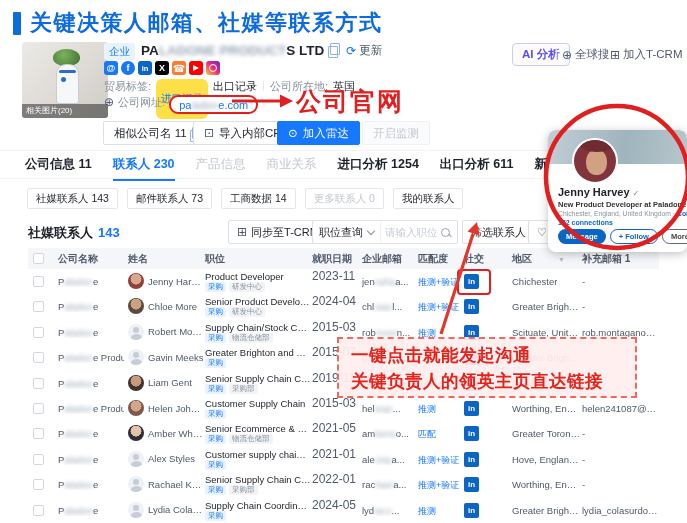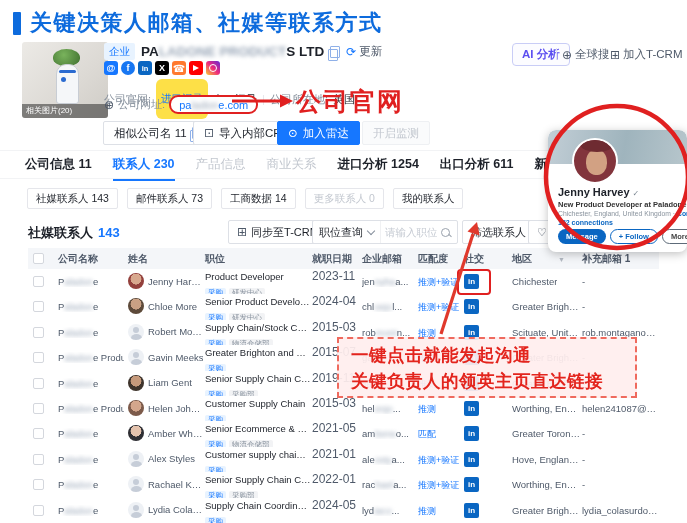--- a/index.html
+++ b/index.html
@@ -14,21 +14,21 @@
   .company-photo{left:22px;top:42px;width:86px;height:76px;border-radius:3px;overflow:hidden;
       background:linear-gradient(135deg,#eceae6 0%,#dcd9d4 60%,#cfccc6 100%)}
   .r2-plant{position:absolute;left:31px;top:7px;width:27px;height:17px;border-radius:50% 50% 45% 45%;
       background:radial-gradient(circle at 40% 35%,#79b35c,#3f702f)}
   .r2-body{position:absolute;left:34px;top:22px;width:21px;height:38px;background:#f5f7f9;
       border:1px solid #c8cdd4;border-radius:10px 10px 3px 3px}
   .r2-body::before{content:"";position:absolute;left:2px;top:5px;right:2px;height:3px;background:#2b6bd0;border-radius:2px}
   .r2-body::after{content:"";position:absolute;left:4px;top:12px;width:5px;height:5px;background:#2b6bd0;border-radius:50%}
   .photo-caption{position:absolute;left:0;right:0;bottom:0;height:14px;background:rgba(45,45,45,.55);
       color:#fff;font-size:8px;line-height:14px;padding-left:4px}
-  .hline{display:flex;align-items:center}
+  .hline{display:flex;align-items:flex-start}
   .line1{left:104px;top:43px;gap:6px}
   .badge-ent{background:#e8f3ff;color:#1677ff;font-size:10.5px;padding:1.5px 5px;border-radius:2px}
   .company-name{font-size:13.5px;font-weight:bold;color:#1d2129;white-space:nowrap}
   .ic-copy{width:8px;height:10px;border:1px solid #8fb0e8;border-radius:1px;position:relative;display:inline-block;background:#fff}
   .ic-copy::before{content:"";position:absolute;left:-3px;top:2px;width:8px;height:10px;border:1px solid #8fb0e8;border-radius:1px}
   .refresh{color:#4e5969;font-size:11.5px;display:flex;align-items:center;gap:3px}
   .ic-refresh{color:#1677ff;font-size:12px;line-height:12px}
   .line2{left:104px;top:61px;gap:3px}
   .sic{width:14px;height:14px;border-radius:3px;color:#fff;font-size:9px;font-weight:bold;
       display:flex;align-items:center;justify-content:center}
@@ -105,21 +105,21 @@
   .av-ph{background:#eef1f5}
   .av-ph::before{content:"";position:absolute;left:5px;top:3px;width:6px;height:6px;border-radius:50%;background:#c6cdd8}
   .av-ph::after{content:"";position:absolute;left:2.5px;top:10px;width:11px;height:8px;border-radius:50% 50% 0 0;background:#c6cdd8}
   .av-p1{background:radial-gradient(circle at 50% 38%,#d8a88e 0 42%,#93403c 44%)}
   .av-p2{background:radial-gradient(circle at 50% 38%,#caa184 0 42%,#5d4a3a 44%)}
   .av-p3{background:radial-gradient(circle at 50% 38%,#c69a7c 0 42%,#3e342c 44%)}
   .av-p4{background:radial-gradient(circle at 50% 38%,#d3a68c 0 42%,#7c5a4a 44%)}
   .av-p5{background:radial-gradient(circle at 50% 38%,#e3c2ad 0 42%,#2e2e33 44%)}
   .c-pos{left:177px;top:2px;width:106px}
   .pos-t{display:block;font-size:9.5px;color:#1d2129;white-space:nowrap;overflow:hidden;text-overflow:ellipsis}
-  .tags{display:flex;gap:3px;margin-top:6px}
+  .tags{display:flex;gap:3px;margin-top:0}
   .tag{font-size:7.5px;line-height:10px;padding:0 3px;border-radius:2px}
   .tag-blue{background:#e8f3ff;color:#1677ff}
   .tag-gray{background:#f2f3f5;color:#86909c}
   .c-date{left:284px;top:0;font-size:12px;color:#4e5969}
   .c-email{left:334px;top:7px;font-size:9.5px;color:#4e5969;max-width:52px}
   .c-match{left:390px;top:7px;font-size:9px;color:#1677ff;max-width:46px}
   .c-social{left:436px;top:5px}
   .in-ic{width:15px;height:15px;background:#0a66c2;border-radius:2px;color:#fff;font-size:8px;font-weight:bold;
       display:flex;align-items:center;justify-content:center}
   .in-ic::before{content:"in"}
@@ -177,21 +177,21 @@
   <span class="sic sic-web"></span>
   <span class="sic sic-fb"></span>
   <span class="sic sic-li"></span>
   <span class="sic sic-x"></span>
   <span class="sic sic-ph"></span>
   <span class="sic sic-yt"></span>
   <span class="sic sic-ig"></span>
 </div>
 
 <div class="abs hline line3">
-  <span>公司官网:</span>
+  <span>贸易标签:</span>
   <span class="tag-import">进口记录</span>
   <span class="tag-export">出口记录</span>
   <span class="vsep">|</span>
   <span>公司所在地:</span>
   <span class="loc-val">英国</span>
 </div>
 
 <div class="abs hline line4">
   <span class="gic">⊕</span>
   <span>公司网址:</span>

